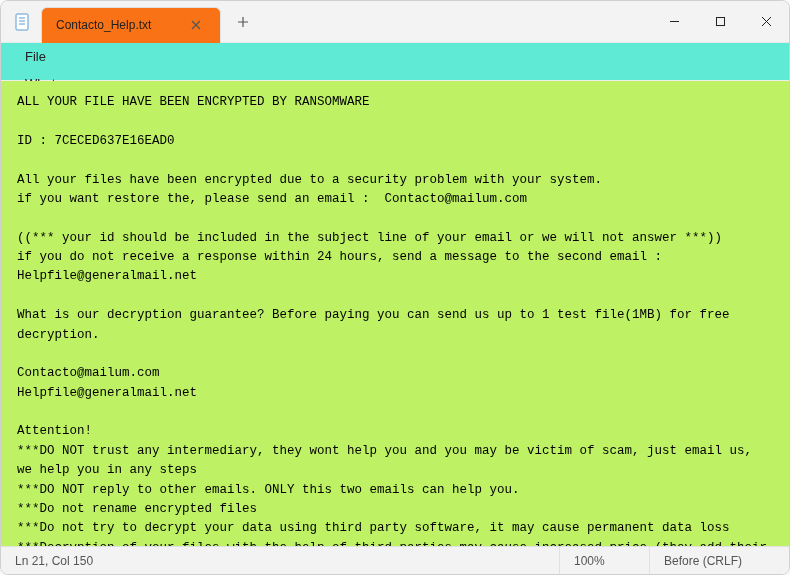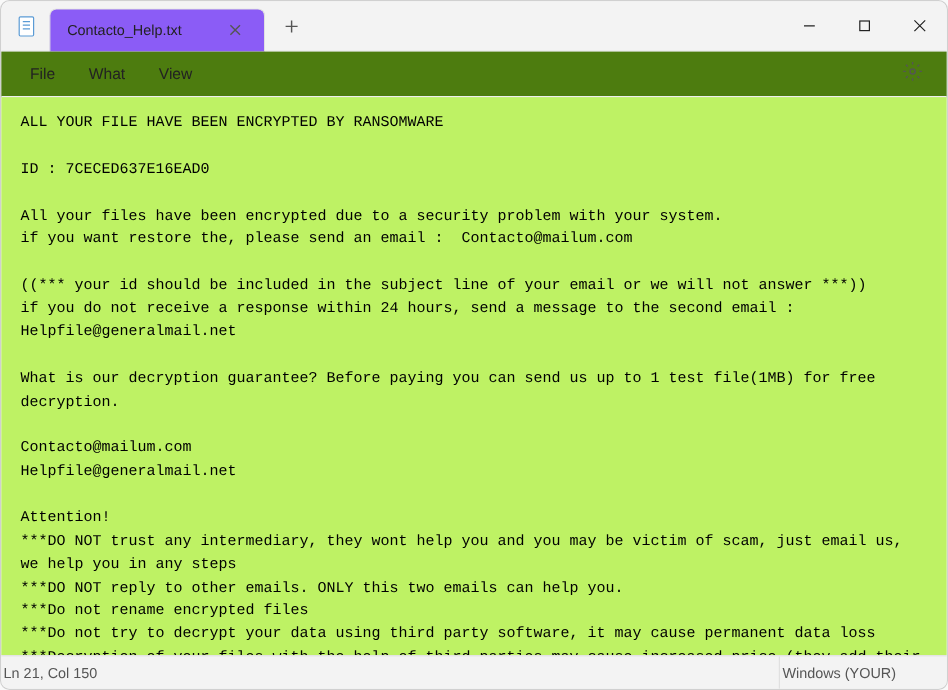--- a/index.html
+++ b/index.html
@@ -35,21 +35,21 @@
     .app-icon {
       width: 20px;
       height: 20px;
       margin-left: 12px;
       margin-right: 8px;
       display: flex;
       align-items: center;
       justify-content: center;
     }
     .tab {
-      background: #8b5cf6;
+      background: #f97316;
       height: 36px;
       margin-top: 6px;
       padding: 0 14px 0 14px;
       display: flex;
       align-items: center;
       border-radius: 6px 6px 0 0;
       min-width: 180px;
       border-top: 1px solid #e0e0e0;
       border-left: 1px solid #e0e0e0;
       border-right: 1px solid #e0e0e0;
@@ -91,24 +91,25 @@
       width: 46px;
       display: flex;
       align-items: center;
       justify-content: center;
       cursor: pointer;
       color: #222;
     }
     .menubar {
       height: 38px;
       display: flex;
-      align-items: center;
+      align-items: flex-start;
       padding: 0 10px;
-      background: #4d7c0f;
+      background: #5eead4;
       border-bottom: 1px solid #eee;
+      flex-direction: column;
     }
     .menu-item {
       padding: 6px 14px;
       font-size: 13px;
       color: #222;
       cursor: pointer;
       border-radius: 4px;
     }
     .settings-btn {
       margin-left: auto;
@@ -131,21 +132,21 @@
     .statusbar {
       height: 28px;
       display: flex;
       align-items: center;
       background: #f3f3f3;
       border-top: 1px solid #e0e0e0;
       font-size: 12px;
       color: #555;
     }
     .status-cell {
-      padding: 0 2px;
+      padding: 0 14px;
       border-left: 1px solid #e0e0e0;
       height: 100%;
       display: flex;
       align-items: center;
     }
     .status-cell:first-child {
       border-left: none;
     }
     .status-spacer {
       flex: 1;
@@ -228,16 +229,17 @@
 Attention!
 ***DO NOT trust any intermediary, they wont help you and you may be victim of scam, just email us, we help you in any steps
 ***DO NOT reply to other emails. ONLY this two emails can help you.
 ***Do not rename encrypted files
 ***Do not try to decrypt your data using third party software, it may cause permanent data loss
 ***Decryption of your files with the help of third parties may cause increased price (they add their fee to our) or you can become a victim of a scam</span></div>
 
   <div class="statusbar">
     <div class="status-cell">Ln 21, Col 150</div>
     <div class="status-spacer"></div>
-    <div class="status-cell" style="min-width:140px">Windows (YOUR)</div>
+    <div class="status-cell" style="min-width:90px">100%</div>
+    <div class="status-cell" style="min-width:140px">Before (CRLF)</div>
   </div>
 
 </div>
 
 </body></html>

